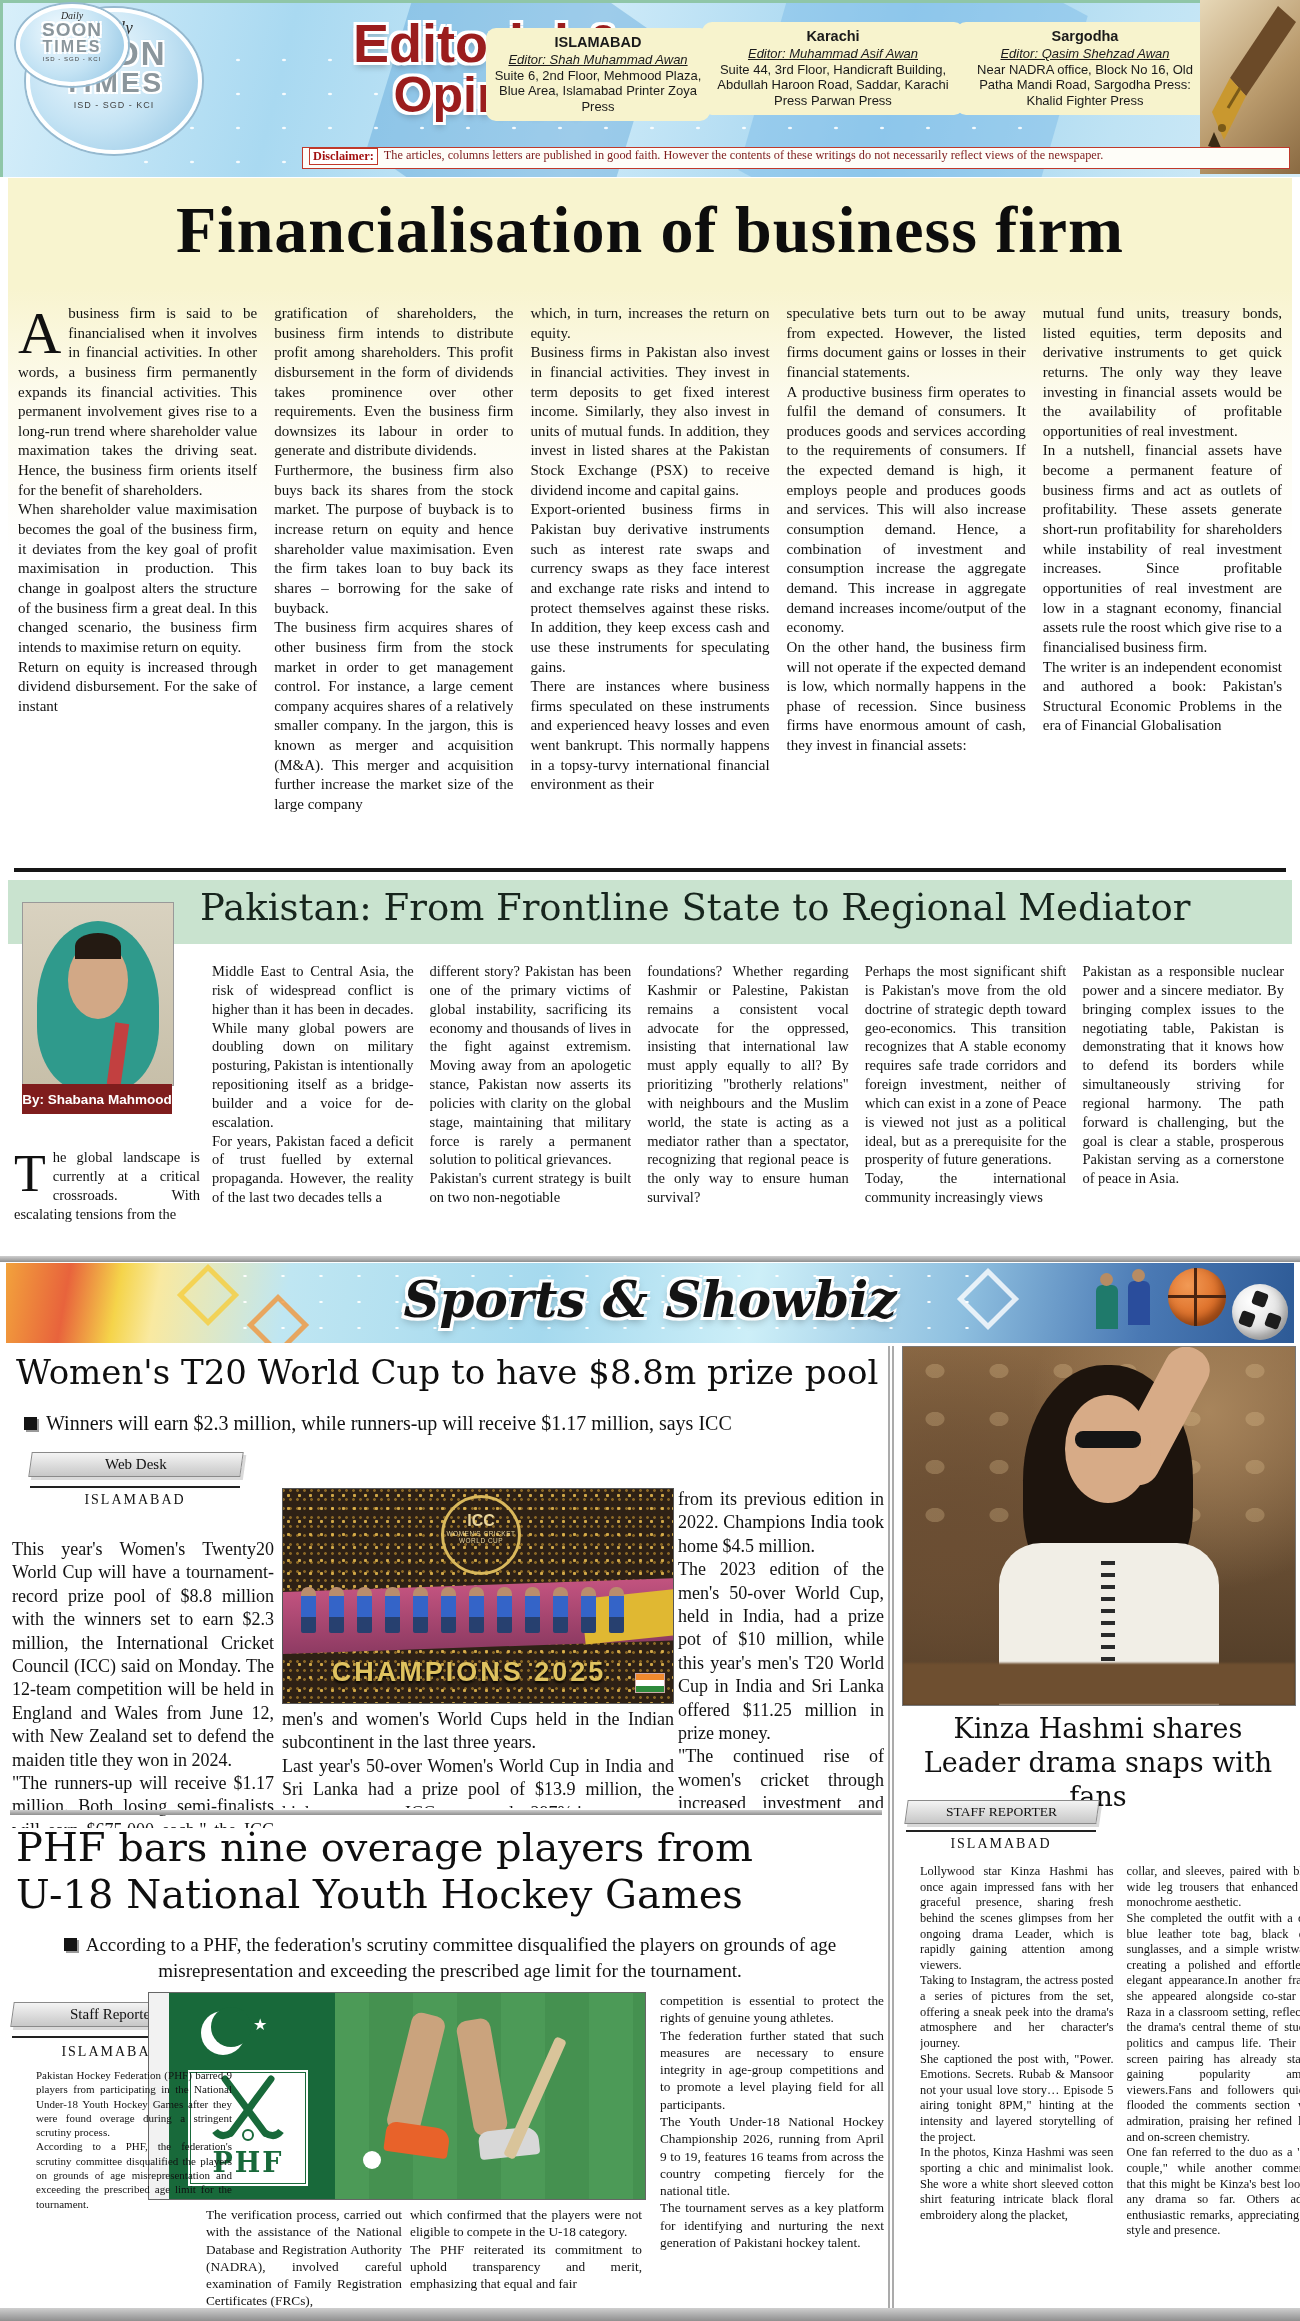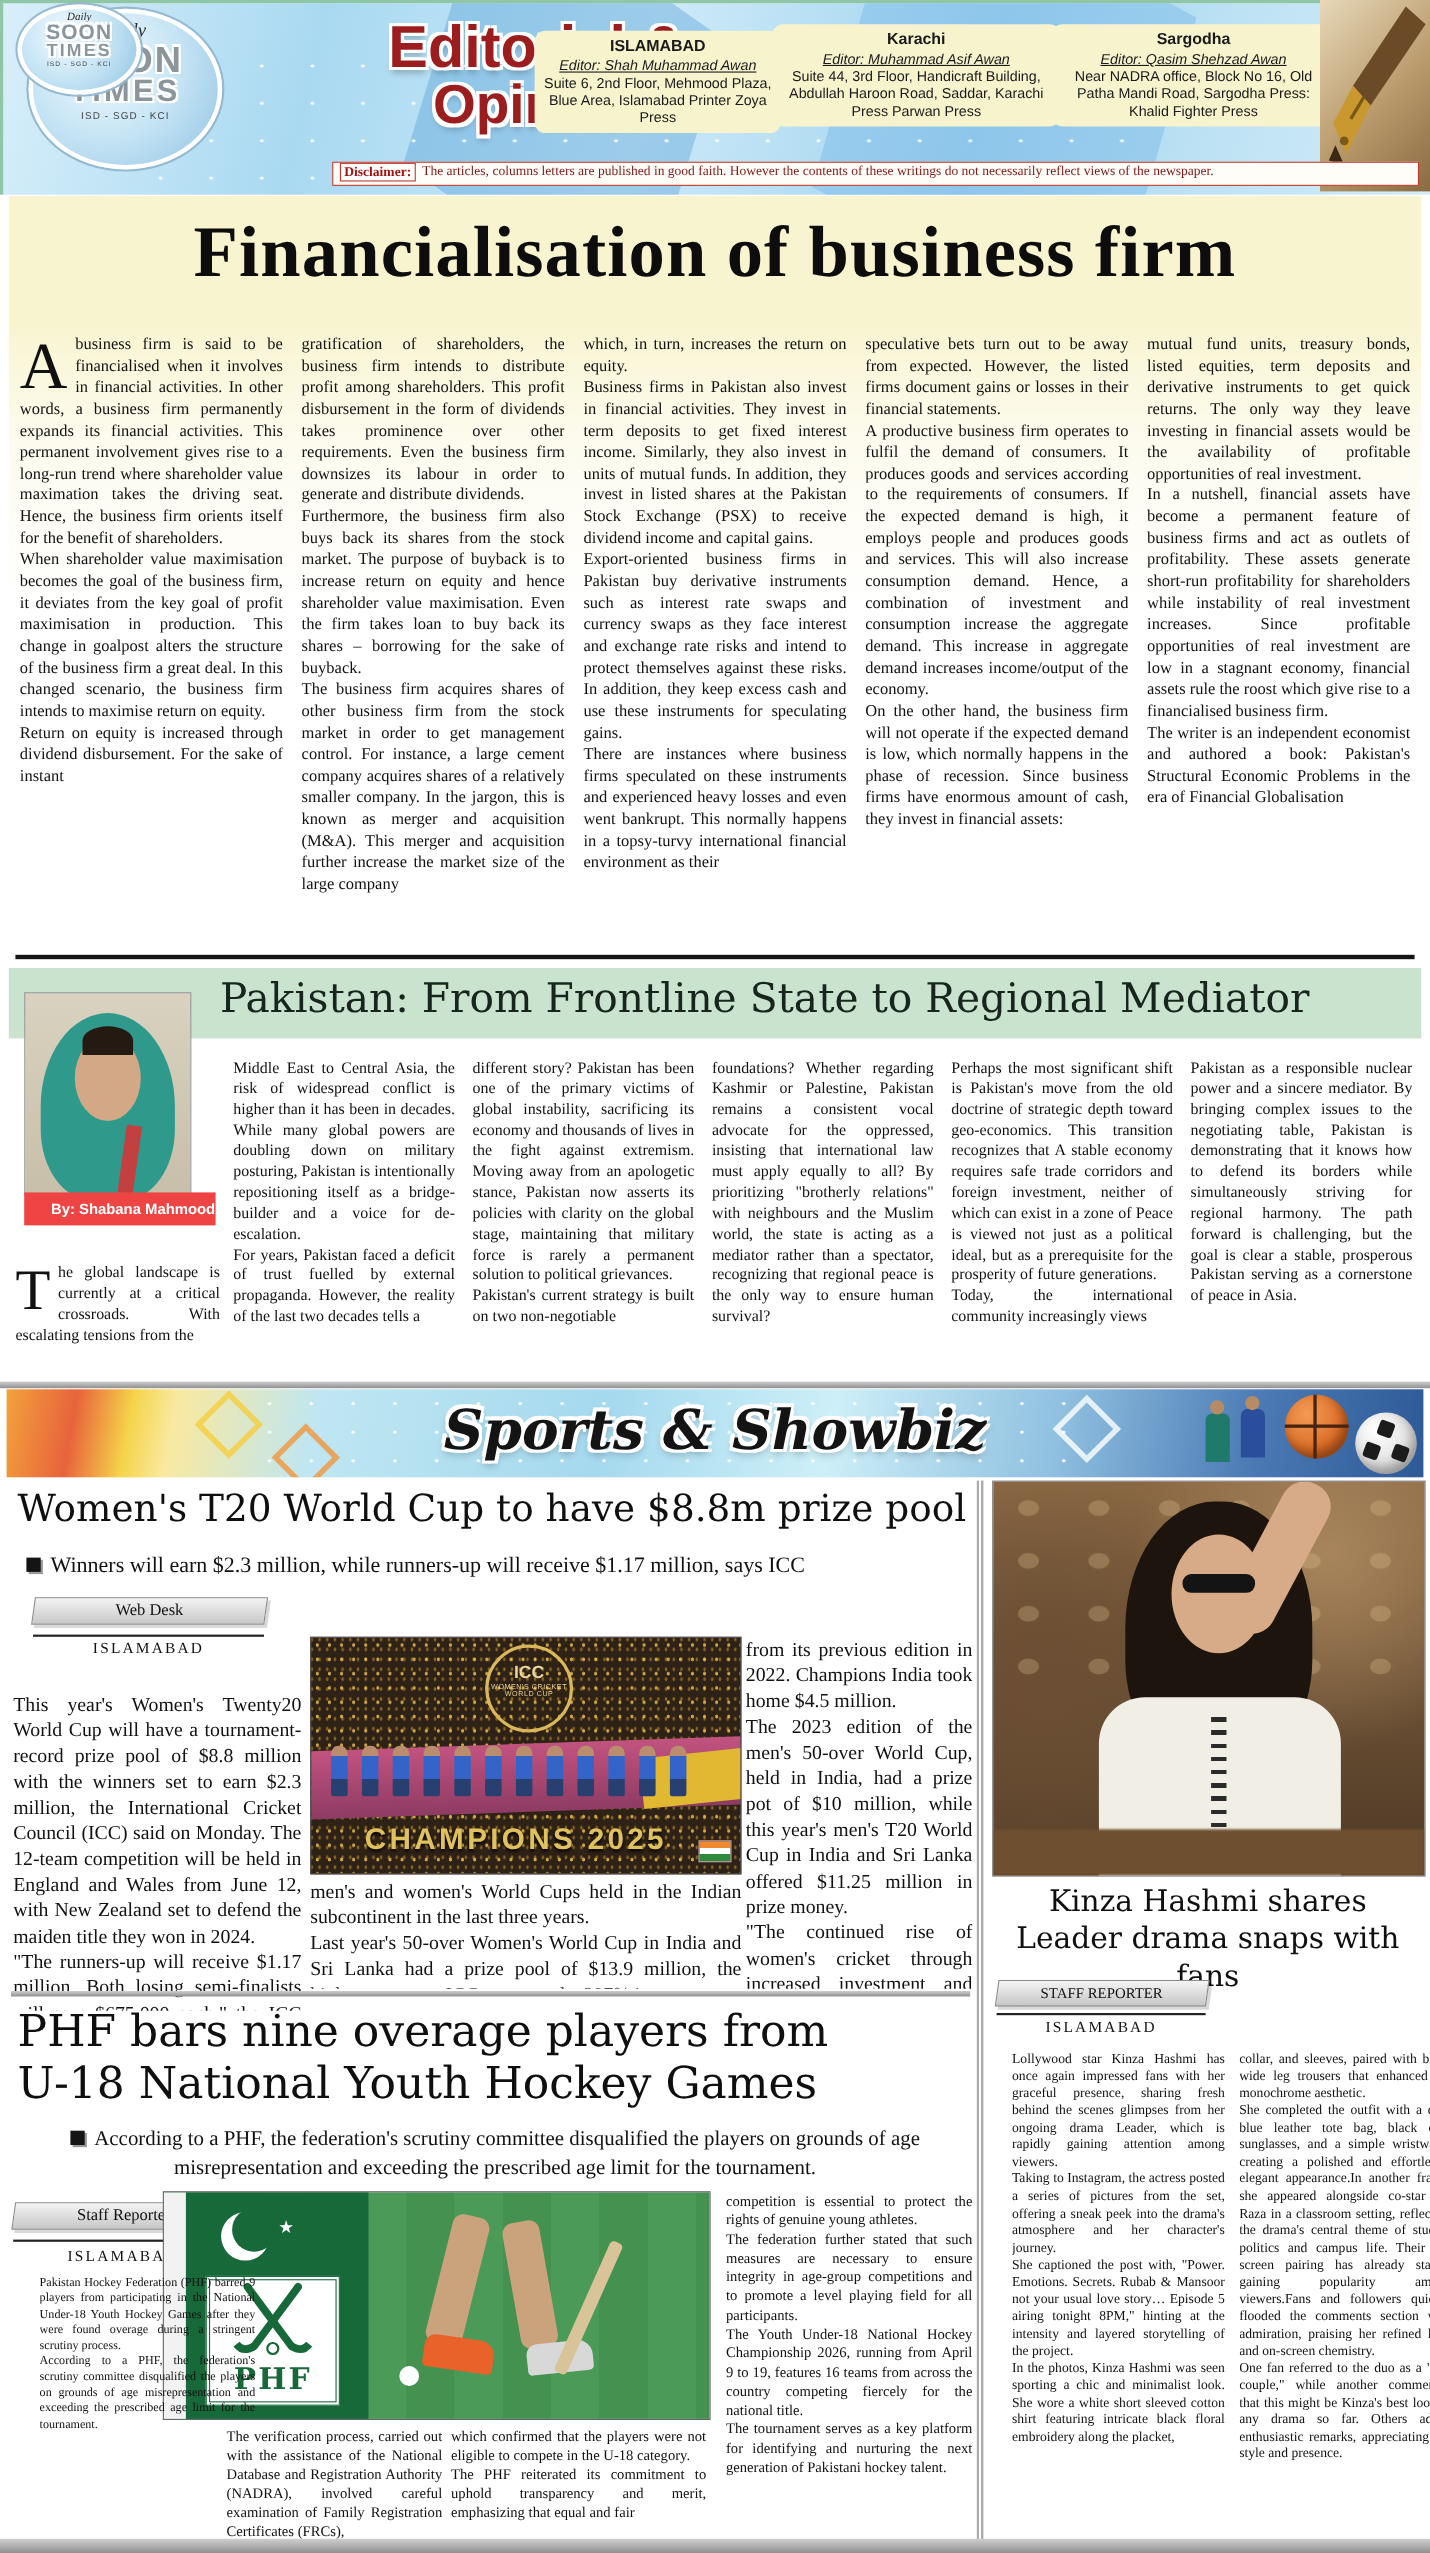--- a/index.html
+++ b/index.html
@@ -52,22 +52,22 @@
   .rule-black{background:#161616;}
 
   
   .pk-band{left:8px;top:880px;width:1284px;height:64px;background:#c9e3cf;}
   .pk-title{left:200px;top:886px;width:1086px;font-family:"DejaVu Serif",serif;font-size:37px;color:#17251d;}
   .pk-photo{left:22px;top:902px;width:150px;height:182px;background:linear-gradient(#d9d2c0,#c7bfa9);overflow:hidden;border:1px solid #999;}
   .pk-scarf{left:14px;top:18px;width:122px;height:170px;background:#2f9a8c;border-radius:50% 50% 38% 38%;}
   .pk-face{left:45px;top:38px;width:60px;height:78px;background:#d2a886;border-radius:50%;}
   .pk-hair{left:52px;top:30px;width:46px;height:26px;background:#241a12;border-radius:50% 50% 0 0;}
   .pk-trim{left:88px;top:120px;width:14px;height:62px;background:#c24040;transform:rotate(8deg);}
-  .pk-caption{left:22px;top:1084px;width:150px;height:30px;background:#ef4444;color:#fff;font-family:"Liberation Sans",sans-serif;
-      font-weight:bold;font-size:13.5px;display:flex;align-items:center;justify-content:center;padding-left:24px;}
+  .pk-caption{left:22px;top:1084px;width:150px;height:30px;background:#7f1d1d;color:#fff;font-family:"Liberation Sans",sans-serif;
+      font-weight:bold;font-size:13.5px;display:flex;align-items:center;justify-content:center;}
   .pk-intro{left:14px;top:1148px;width:186px;height:104px;font-size:14.5px;line-height:1.3;text-align:justify;overflow:hidden;}
   .pk-cols{left:212px;top:962px;width:1072px;height:290px;display:flex;gap:16px;}
   .pk-cols .col{font-size:14.5px;line-height:1.3;}
 
   
   .rule-gray{background:linear-gradient(#cfcfcf,#8f8f8f);}
   .banner{left:6px;top:1263px;width:1288px;height:80px;overflow:hidden;
     background:linear-gradient(100deg,#f2a23c 0%,#e8633c 5%,#f5d44a 9%,#f9e9a0 12%,#bfe6f2 22%,#a5d9ee 42%,#cdeff8 58%,#8fc0e0 74%,#4a79b4 88%,#2d5a96 100%);}
   .banner .spark{left:220px;top:0;width:760px;height:80px;
     background-image:radial-gradient(rgba(255,255,255,.95) 1.4px,transparent 2px);background-size:38px 26px;}

